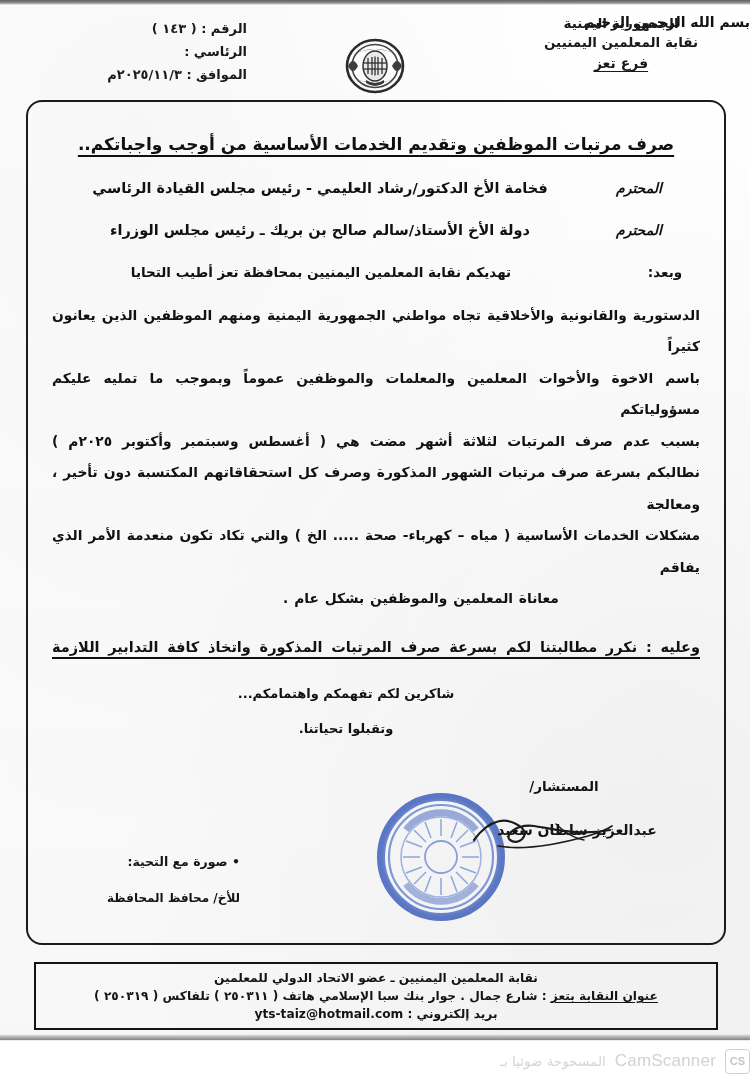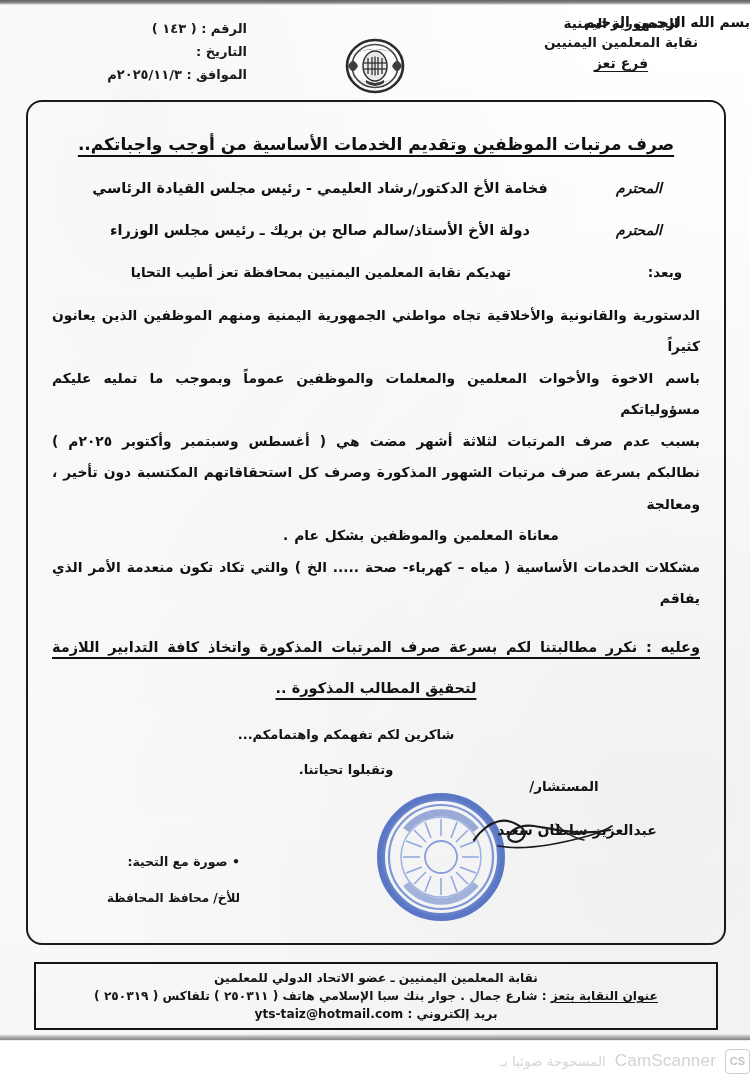--- a/index.html
+++ b/index.html
@@ -399,21 +399,21 @@
       <div class="branch">فرع تعز</div>
     </div>
 
     <div id="head-left" class="head-block">
       <span class="kv">
         <span>الرقم : (</span>
         <span class="val">١٤٣</span>
         <span>)</span>
       </span>
       <span class="kv">
-        <span>التاريخ :</span>
+        <span>الرئاسي :</span>
         <span class="val"></span>
       </span>
       <span class="kv">
         <span>الموافق :</span>
         <span class="val">٢٠٢٥/١١/٣م</span>
       </span>
     </div>
   </div>
 
   <div id="doc-frame"></div>
@@ -435,27 +435,26 @@
     <div id="greeting-row">
       <span class="after">وبعد:</span>
       <span class="greet">تهديكم نقابة المعلمين اليمنيين بمحافظة تعز أطيب التحايا</span>
     </div>
 
     <div id="main-paragraph">
       <p>الدستورية والقانونية والأخلاقية تجاه مواطني الجمهورية اليمنية ومنهم الموظفين الذين يعانون كثيراً</p>
       <p>باسم الاخوة والأخوات المعلمين والمعلمات والموظفين عموماً وبموجب ما تمليه عليكم مسؤولياتكم</p>
       <p>بسبب عدم صرف المرتبات لثلاثة أشهر مضت هي ( أغسطس وسبتمبر وأكتوبر ٢٠٢٥م )</p>
       <p>نطالبكم بسرعة صرف مرتبات الشهور المذكورة وصرف كل استحقاقاتهم المكتسبة دون تأخير ، ومعالجة</p>
+      <p>مشكلات الخدمات الأساسية ( مياه – كهرباء- صحة ..... الخ ) والتي تكاد تكون منعدمة الأمر الذي يفاقم</p>
       <p style="text-align:center;text-align-last:center;padding-left:90px;">معاناة المعلمين والموظفين بشكل عام .</p>
-      <p>مشكلات الخدمات الأساسية ( مياه – كهرباء- صحة ..... الخ ) والتي تكاد تكون منعدمة الأمر الذي يفاقم</p>
     </div>
 
     <div id="closing-demand">
       <span class="dline l1">وعليه : نكرر مطالبتنا لكم بسرعة صرف المرتبات المذكورة واتخاذ كافة التدابير اللازمة</span>
-      <span class="dline l2">لتحقيق المطالب المذكورة ..</span>
     </div>
 
     <div class="thanks-line">شاكرين لكم تفهمكم واهتمامكم...</div>
     <div class="thanks-line second">وتقبلوا تحياتنا.</div>
   </div>
 
   <div id="signature-zone">
 
     <svg id="official-stamp" viewBox="0 0 146 146" aria-hidden="true">
       <defs>

